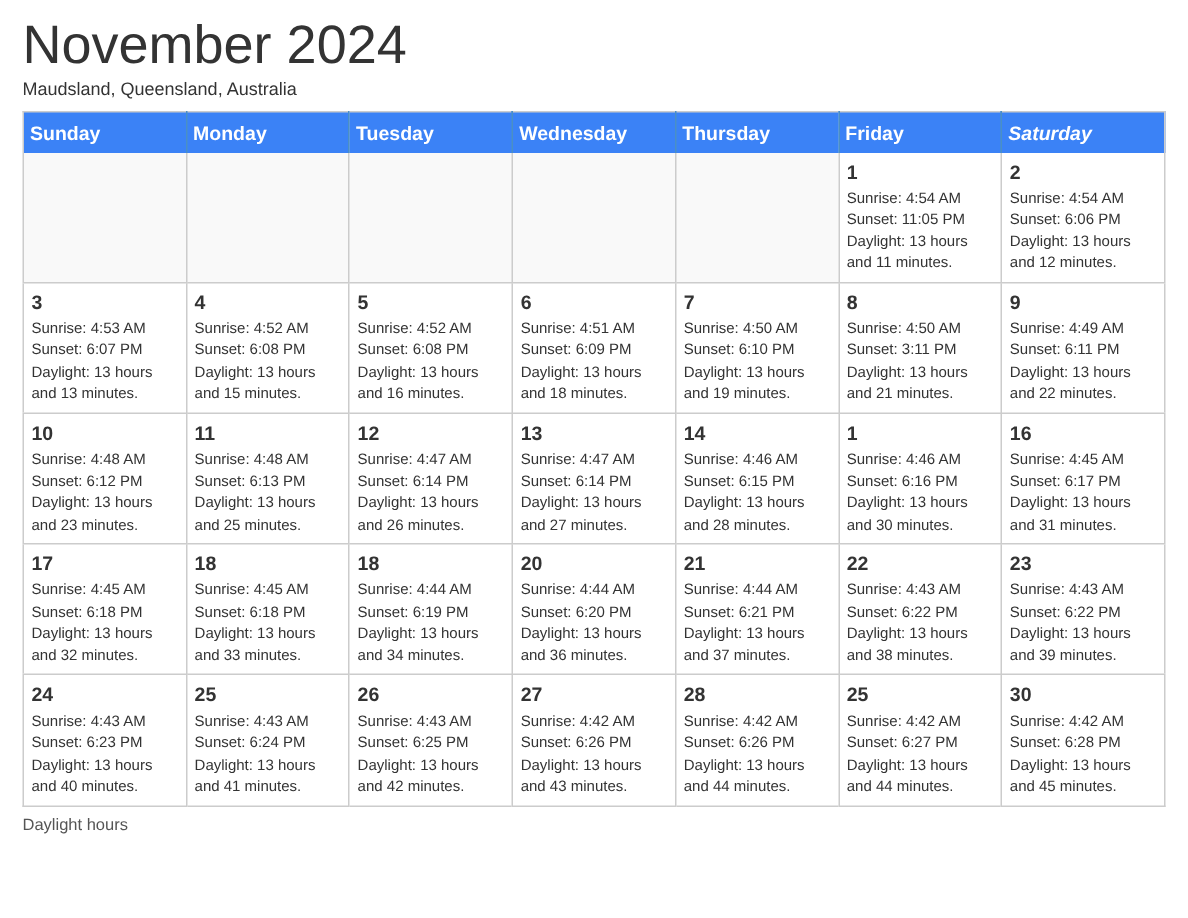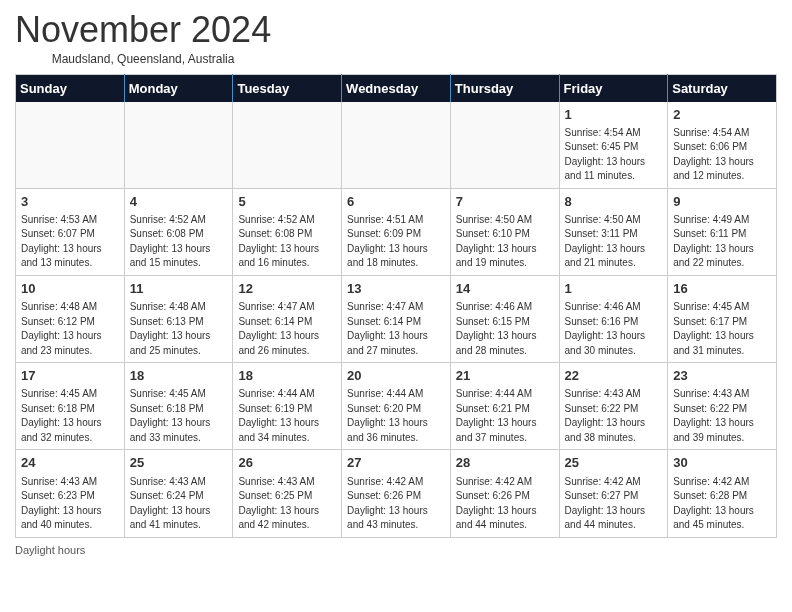--- a/index.html
+++ b/index.html
@@ -30,49 +30,50 @@
     .logo-general { color: #333; }
     .logo-blue { color: #1a6fb5; }
     .logo-triangle {
       width: 0; height: 0;
       border-left: 10px solid transparent;
       border-bottom: 18px solid #1a6fb5;
       margin-left: 2px;
       margin-bottom: 2px;
     }
     .title-block {
-      text-align: center;
+      text-align: left;
     }
     .main-title {
       font-size: 36px;
       font-weight: normal;
       color: #333;
       line-height: 1.1;
     }
     .subtitle {
       font-size: 12px;
       color: #333;
       margin-top: 2px;
     }
     .calendar {
       width: 100%;
       border-collapse: collapse;
       border: 1px solid #ccc;
       font-size: 11px;
     }
     .calendar thead tr th {
-      background-color: #0f172a;
+      background-color: #3b82f6;
       color: #fff;
       padding: 6px 4px;
       text-align: left;
       font-size: 13px;
       border-right: 1px solid #4a8fc5;
     }
     .calendar thead tr th:last-child {
       border-right: none;
+      font-style: italic;
     }
     .calendar tbody tr td {
       vertical-align: top;
       padding: 4px 5px;
       border-right: 1px solid #ccc;
       border-bottom: 1px solid #ccc;
       width: 14.28%;
       min-height: 80px;
       line-height: 1.4;
       color: #333;
@@ -127,21 +128,21 @@
   <tbody id="calendar-body">
   <tr>
         <td class="empty"></td>
         <td class="empty"></td>
         <td class="empty"></td>
         <td class="empty"></td>
         <td class="empty"></td>
         <td>
           <div class="day-number">1</div>
           <div class="day-detail">Sunrise: 4:54 AM
-Sunset: 6:45 PM
+Sunset: 11:05 PM
 Daylight: 13 hours and 11 minutes.</div>
         </td>
         <td>
           <div class="day-number">2</div>
           <div class="day-detail">Sunrise: 4:54 AM
 Sunset: 6:06 PM
 Daylight: 13 hours and 12 minutes.</div>
         </td>
       </tr>
       <tr>

